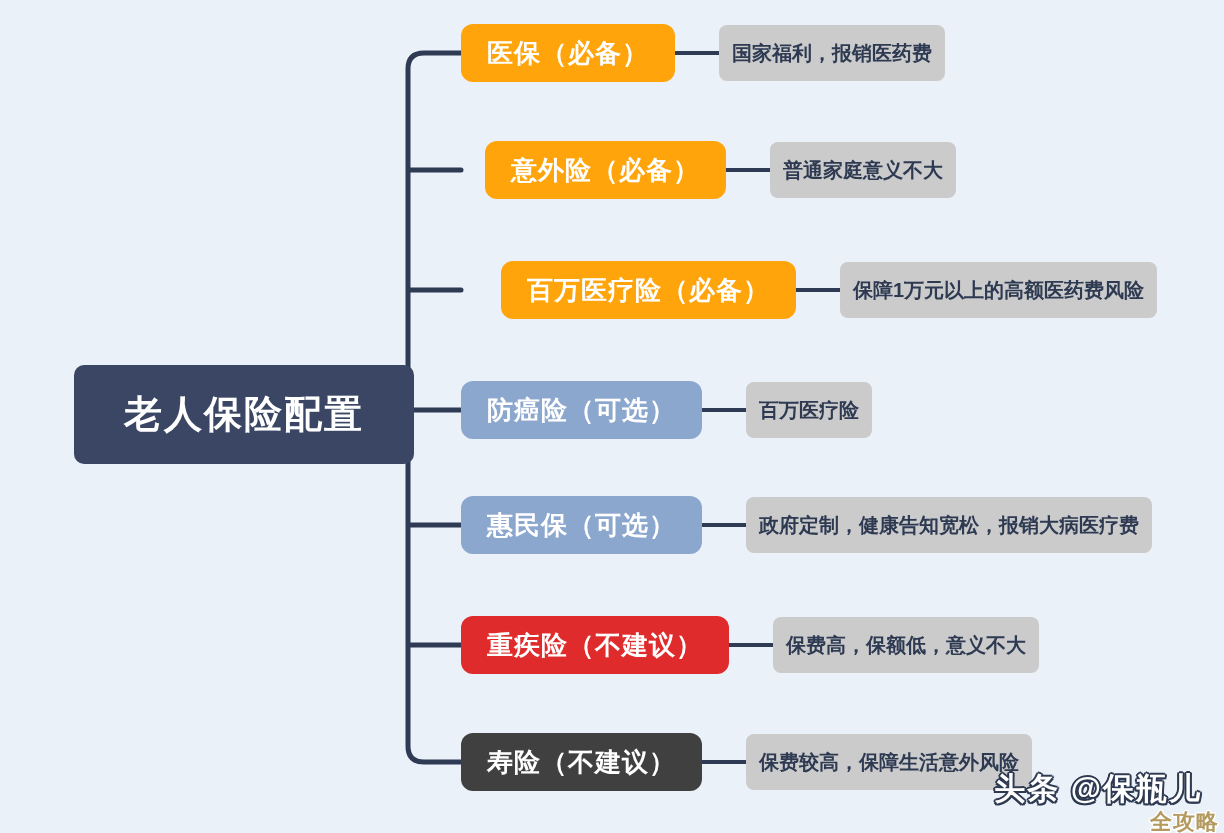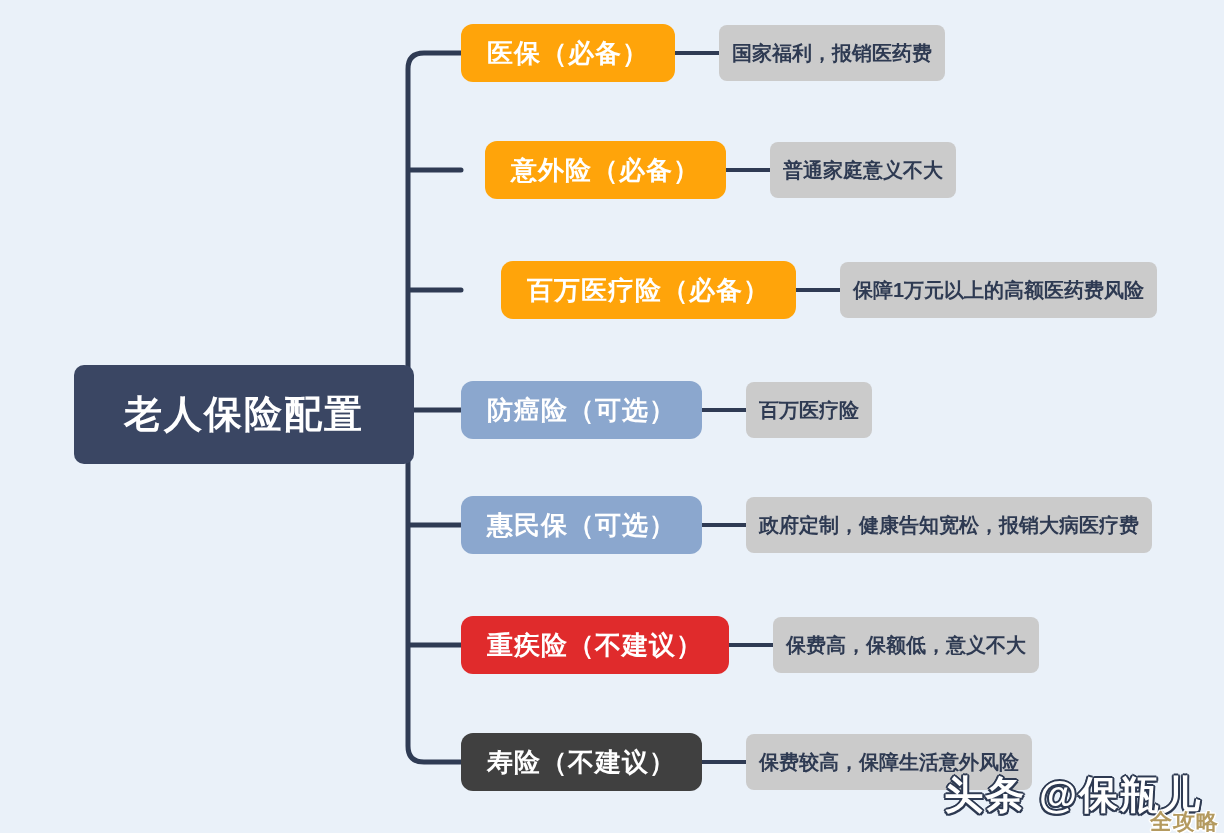--- a/index.html
+++ b/index.html
@@ -50,21 +50,21 @@
     background: var(--leafbg, #CBCBCB);
     flex: 0 0 auto;
   }
   .leaf-box span {
     font-size: 20px; font-weight: bold;
     color: var(--leaftext, #2E3A52);
     white-space: nowrap;
   }
   .wm-main {
     position: absolute; top: 768px; right: 22px; z-index: 5;
-    font-size: 39px; font-weight: 900; color: #FFFFFF; letter-spacing: 2px;
+    font-size: 31px; font-weight: 900; color: #FFFFFF; letter-spacing: 2px;
     white-space: nowrap;
     text-shadow: -2px 0 #2E3A52, 2px 0 #2E3A52, 0 -2px #2E3A52, 0 2px #2E3A52,
                  -1.5px -1.5px #2E3A52, 1.5px -1.5px #2E3A52,
                  -1.5px 1.5px #2E3A52, 1.5px 1.5px #2E3A52;
   }
   .wm-badge {
     position: absolute; top: 799px; right: 5px; z-index: 6;
     font-size: 22px; font-weight: 900; letter-spacing: 1px;
     white-space: nowrap;
     text-shadow: -1.5px 0 #FFFFFF, 1.5px 0 #FFFFFF, 0 -1.5px #FFFFFF, 0 1.5px #FFFFFF,

